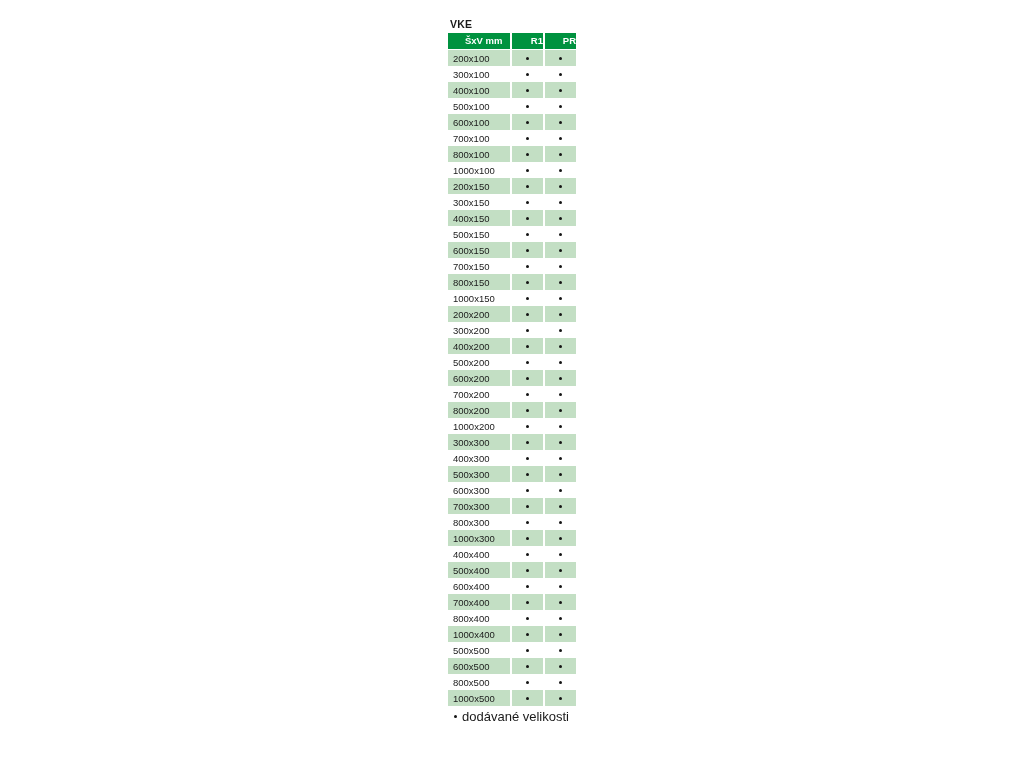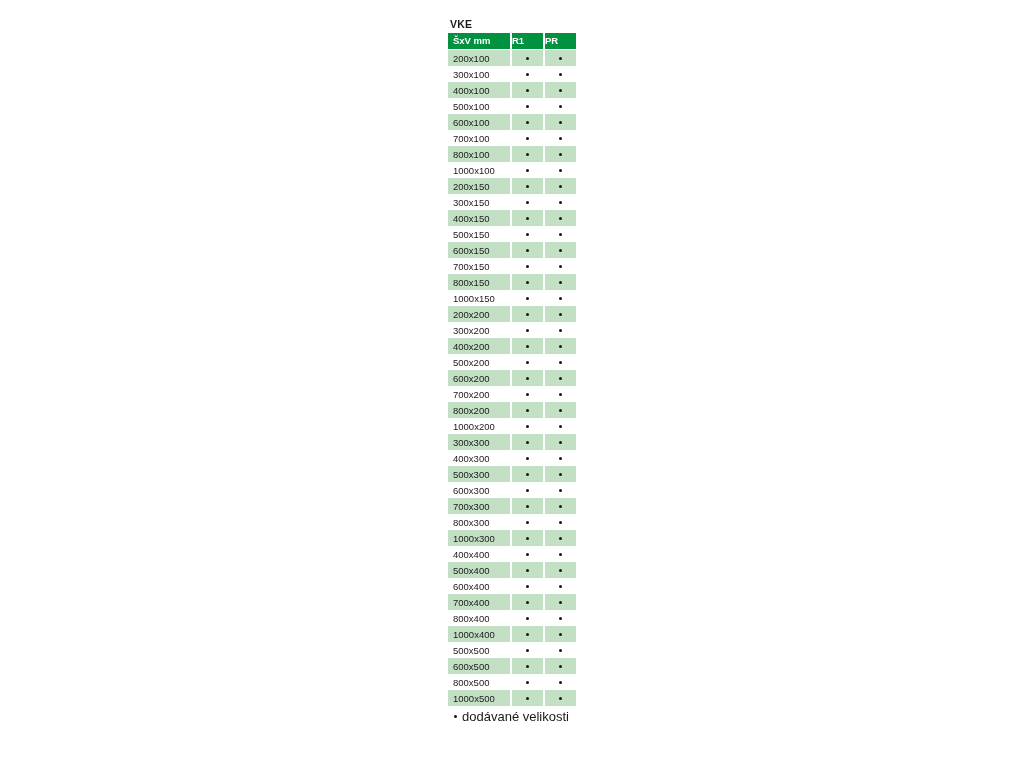--- a/index.html
+++ b/index.html
@@ -49,28 +49,28 @@
     gap: 2px;
     height: 16px;
     margin-bottom: 1px;
   }
   .th {
     background: #00923f;
     color: #ffffff;
     font-size: 9.5px;
     font-weight: bold;
     line-height: 16px;
-    text-align: left;
+    text-align: right;
     white-space: nowrap;
     overflow: hidden;
   }
   .th.col-size {
     flex: 0 0 62px;
     text-align: left;
-    padding-left: 5px;
+    padding-left: 17px;
     box-sizing: border-box;
   }
   .th.col-mark {
     flex: 0 0 31px;
   }
 
   
   .tbody {
     display: block;
   }

